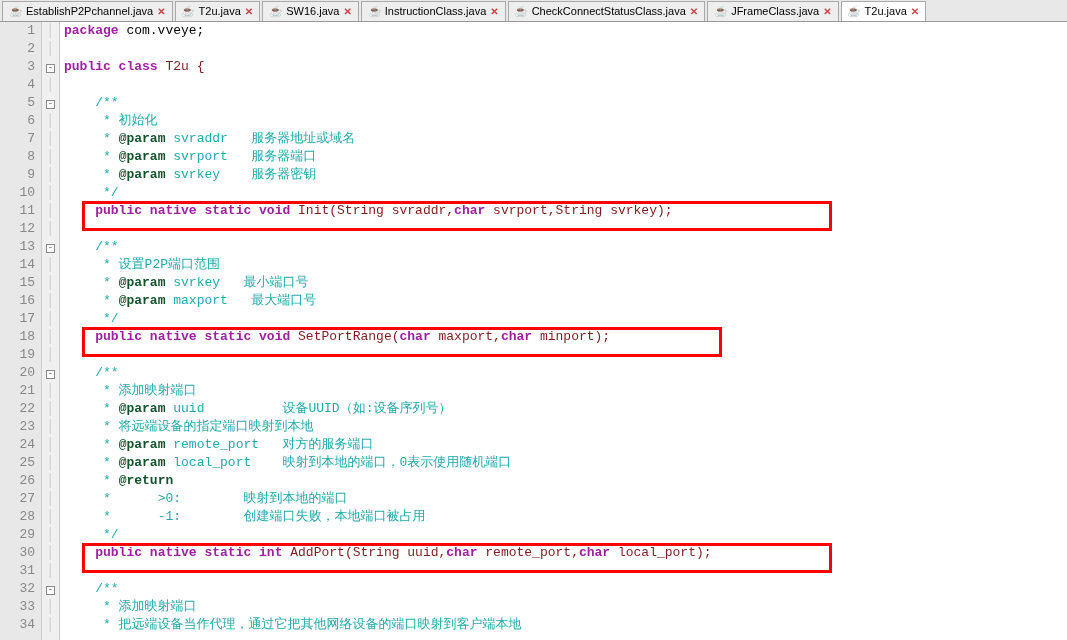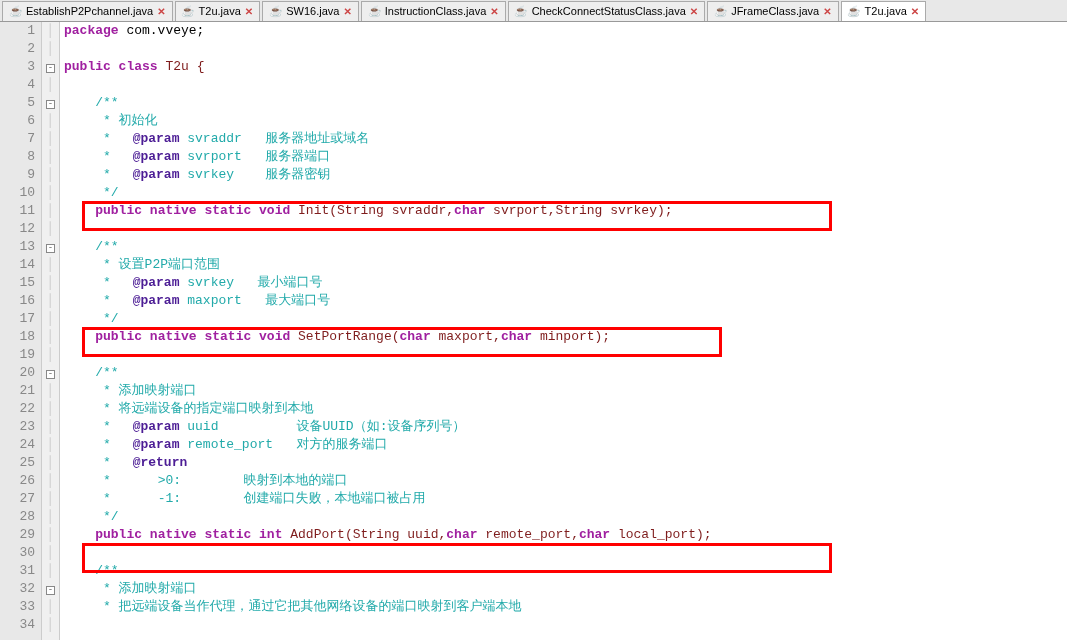--- a/index.html
+++ b/index.html
@@ -103,21 +103,21 @@
   border-radius: 13px;
 }
 .code-line {
   height: 18px;
   line-height: 18px;
   white-space: pre;
   position: relative;
 }
 .kw { color: #a020a0; font-weight: bold; }
 .com { color: #2aa; }
-.ctag { color: #4c1d95; font-weight: bold; margin-left: 14px; }
+.ctag { color: #14532d; font-weight: bold; }
 .ident { color: #7f1d1d; text-align: right; }
 .pkg { color: #000; }
 .highlight-box {
   position: absolute;
   border: 3px solid #f00;
   pointer-events: none;
   z-index: 10;
 }
 </style>
 </head>
@@ -249,23 +249,24 @@
     <div class="code-line"></div>
     <div class="code-line">    <span class="com">/**</span></div>
     <div class="code-line">    <span class="com"> * 设置P2P端口范围</span></div>
     <div class="code-line">    <span class="com"> * </span><span class="ctag">@param</span><span class="com"> svrkey   最小端口号</span></div>
     <div class="code-line">    <span class="com"> * </span><span class="ctag">@param</span><span class="com"> maxport   最大端口号</span></div>
     <div class="code-line">    <span class="com"> */</span></div>
     <div class="code-line">    <span class="kw">public</span><span class="kw"> native</span><span class="kw"> static</span><span class="kw"> void</span><span class="ident"> SetPortRange(</span><span class="kw">char</span><span class="ident"> maxport,</span><span class="kw">char</span><span class="ident"> minport);</span></div>
     <div class="code-line"></div>
     <div class="code-line">    <span class="com">/**</span></div>
     <div class="code-line">    <span class="com"> * 添加映射端口</span></div>
+    <div class="code-line">    <span class="com"> * </span><span class="ctag">@param</span><span class="com"> uuid          设备UUID（如:设备序列号）</span></div>
     <div class="code-line">    <span class="com"> * 将远端设备的指定端口映射到本地</span></div>
-    <div class="code-line">    <span class="com"> * </span><span class="ctag">@param</span><span class="com"> uuid          设备UUID（如:设备序列号）</span></div>
     <div class="code-line">    <span class="com"> * </span><span class="ctag">@param</span><span class="com"> remote_port   对方的服务端口</span></div>
+    <div class="code-line">    <span class="com"> * </span><span class="ctag">@param</span><span class="com"> local_port    映射到本地的端口，0表示使用随机端口</span></div>
     <div class="code-line">    <span class="com"> * </span><span class="ctag">@return</span></div>
     <div class="code-line">    <span class="com"> *      &gt;0:        映射到本地的端口</span></div>
     <div class="code-line">    <span class="com"> *      -1:        创建端口失败，本地端口被占用</span></div>
     <div class="code-line">    <span class="com"> */</span></div>
     <div class="code-line">    <span class="kw">public</span><span class="kw"> native</span><span class="kw"> static</span><span class="kw"> int</span><span class="ident"> AddPort(String uuid,</span><span class="kw">char</span><span class="ident"> remote_port,</span><span class="kw">char</span><span class="ident"> local_port);</span></div>
     <div class="code-line"></div>
     <div class="code-line">    <span class="com">/**</span></div>
     <div class="code-line">    <span class="com"> * 添加映射端口</span></div>
     <div class="code-line">    <span class="com"> * 把远端设备当作代理，通过它把其他网络设备的端口映射到客户端本地</span></div>
 

